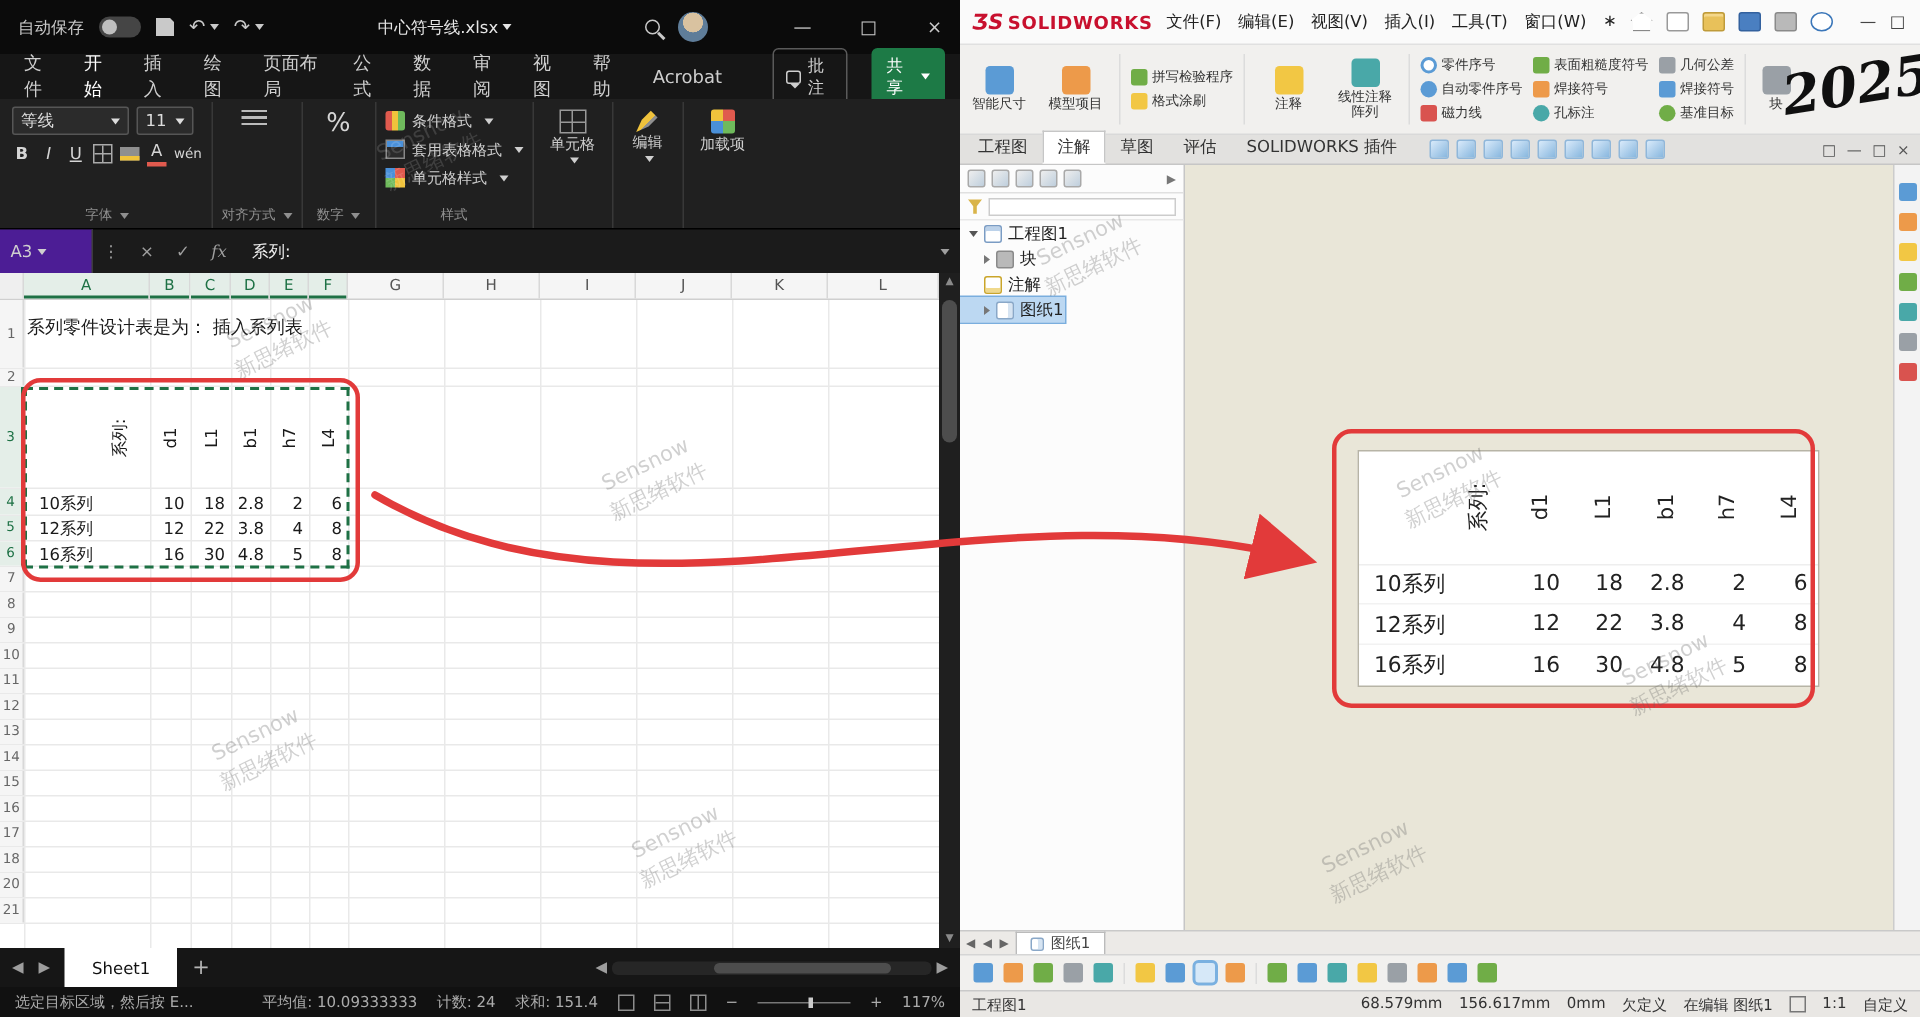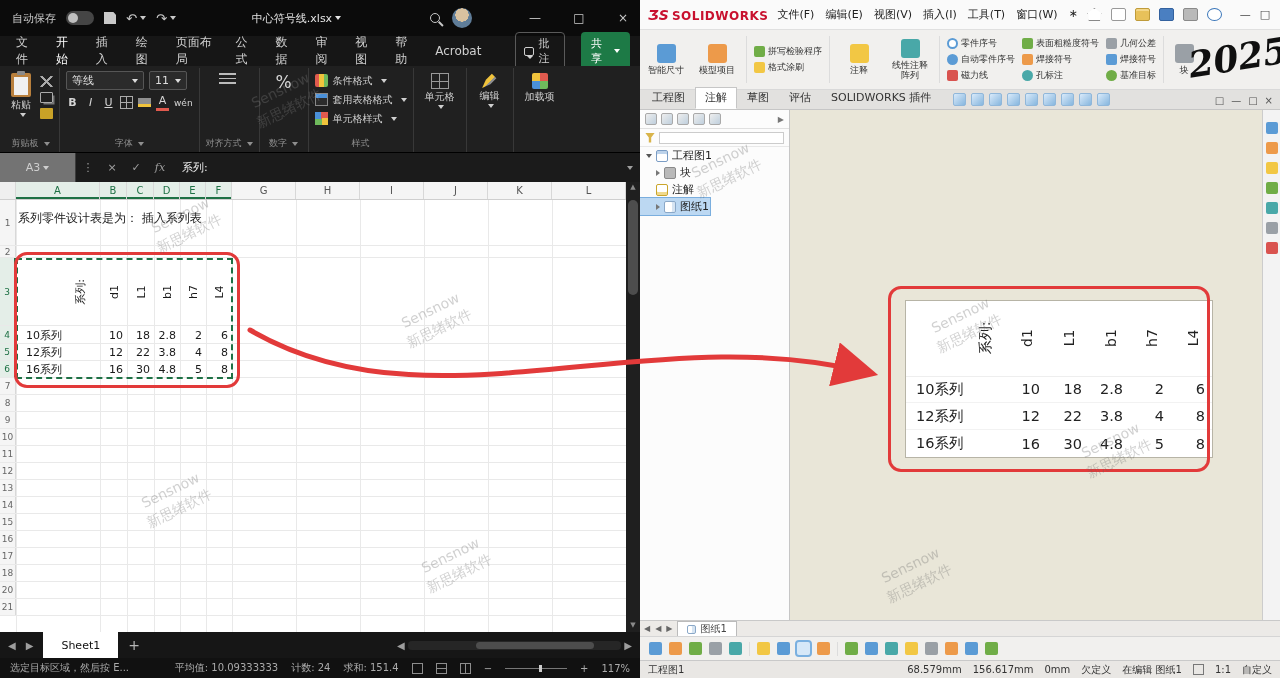--- a/index.html
+++ b/index.html
@@ -52,21 +52,21 @@
 .alignic{width:17px;height:13px;background:repeating-linear-gradient(#bbb 0 1.5px,transparent 1.5px 4.5px)}
 .pct{font-size:17px;color:#d5d5d5;line-height:18px}
 .stylerow{display:flex;align-items:center;gap:5px;font-size:10px;height:19px;white-space:nowrap}
 .ic-cf{width:13px;height:13px;background:linear-gradient(90deg,#e05a4e 33%,#f0c33c 33% 66%,#6fba5c 66%);border-radius:2px;flex:none}
 .ic-ft{width:13px;height:13px;border:1px solid #888;background:linear-gradient(#4a90d9 0 4px,#2b2b2b 4px);flex:none}
 .ic-cs{width:13px;height:13px;background:conic-gradient(#e05a4e 0 25%,#f0c33c 0 50%,#6fba5c 0 75%,#4a90d9 0);flex:none}
 .ic-cells{width:18px;height:16px;border:1px solid #999;background:linear-gradient(#999,#999) center/100% 1px no-repeat,linear-gradient(#999,#999) center/1px 100% no-repeat}
 .ic-edit{width:15px;height:15px;background:linear-gradient(135deg,#f0c33c 55%,#8f8f8f 55%);clip-path:polygon(0 100%,25% 45%,65% 5%,95% 35%,55% 75%)}
 .ic-add{width:16px;height:16px;background:conic-gradient(#e05a4e 0 25%,#6fba5c 0 50%,#4a90d9 0 75%,#f0c33c 0);border-radius:2px}
 .xl-formula{height:30px;background:#1b1b1b;display:flex;align-items:center;font-size:11px;color:#cfcfcf;border-top:1px solid #000;flex:none}
-.namebox{width:76px;height:100%;background:#737373;display:flex;align-items:center;justify-content:center;padding:0 7px;border-right:1px solid #3c3c3c}
+.namebox{width:62px;height:100%;background:#4c1d95;display:flex;align-items:center;justify-content:flex-start;padding:0 7px;border-right:1px solid #3c3c3c}
 .fbic{width:24px;text-align:center;color:#9f9f9f}
 .fx{font-style:italic;font-family:"DejaVu Serif","Liberation Serif",serif}
 .fval{flex:1;padding-left:10px;color:#eee}
 .xl-gridwrap{position:relative;flex:1;background:#fff;overflow:hidden}
 .colhead{display:flex;height:18px;background:#f5f5f5;border-bottom:1px solid #cfcfcf}
 .ch{border-right:1px solid #d8d8d8;font-size:10px;color:#555;display:flex;align-items:center;justify-content:center;flex:none}
 .ch.corner{background:#efefef}
 .ch.sel{background:#e4eee8;box-shadow:inset 0 -2px 0 #1e7145;color:#1e7145}
 .xl-row{display:flex;border-bottom:1px solid #e9e9e9}
 .rn{width:16px;background:#f5f5f5;border-right:1px solid #d8d8d8;font-size:9px;color:#666;display:flex;align-items:center;justify-content:center;flex:none}
@@ -215,38 +215,20 @@
           <span class="bubble"></span>
           <span>批注</span>
         </span>
       <span class="sharebtn">
           <span>共享</span>
           <i class="caret"></i>
         </span>
     </div>
 
     <div class="xl-ribbon">
-      <div class="grp">
-        <div class="gbody">
-          <div class="bigbtn">
-            <span class="clip"></span>
-            <span>粘贴</span>
-              <i class="caret"></i>
-          </div>
-          <div class="minicol">
-            <span class="mico cut"></span>
-            <span class="mico copy"></span>
-            <span class="mico brush"></span>
-          </div>
-        </div>
-        <div class="glabel">
-            <span>剪贴板</span>
-            <i class="caret"></i>
-          </div>
-      </div>
 
       <div class="grp">
         <div class="gbody fcol">
           <div class="row">
             <span class="combo w86">
                 <span>等线</span>
                 <i class="caret"></i>
               </span>
             <span class="combo w34">
                 <span>11</span>

